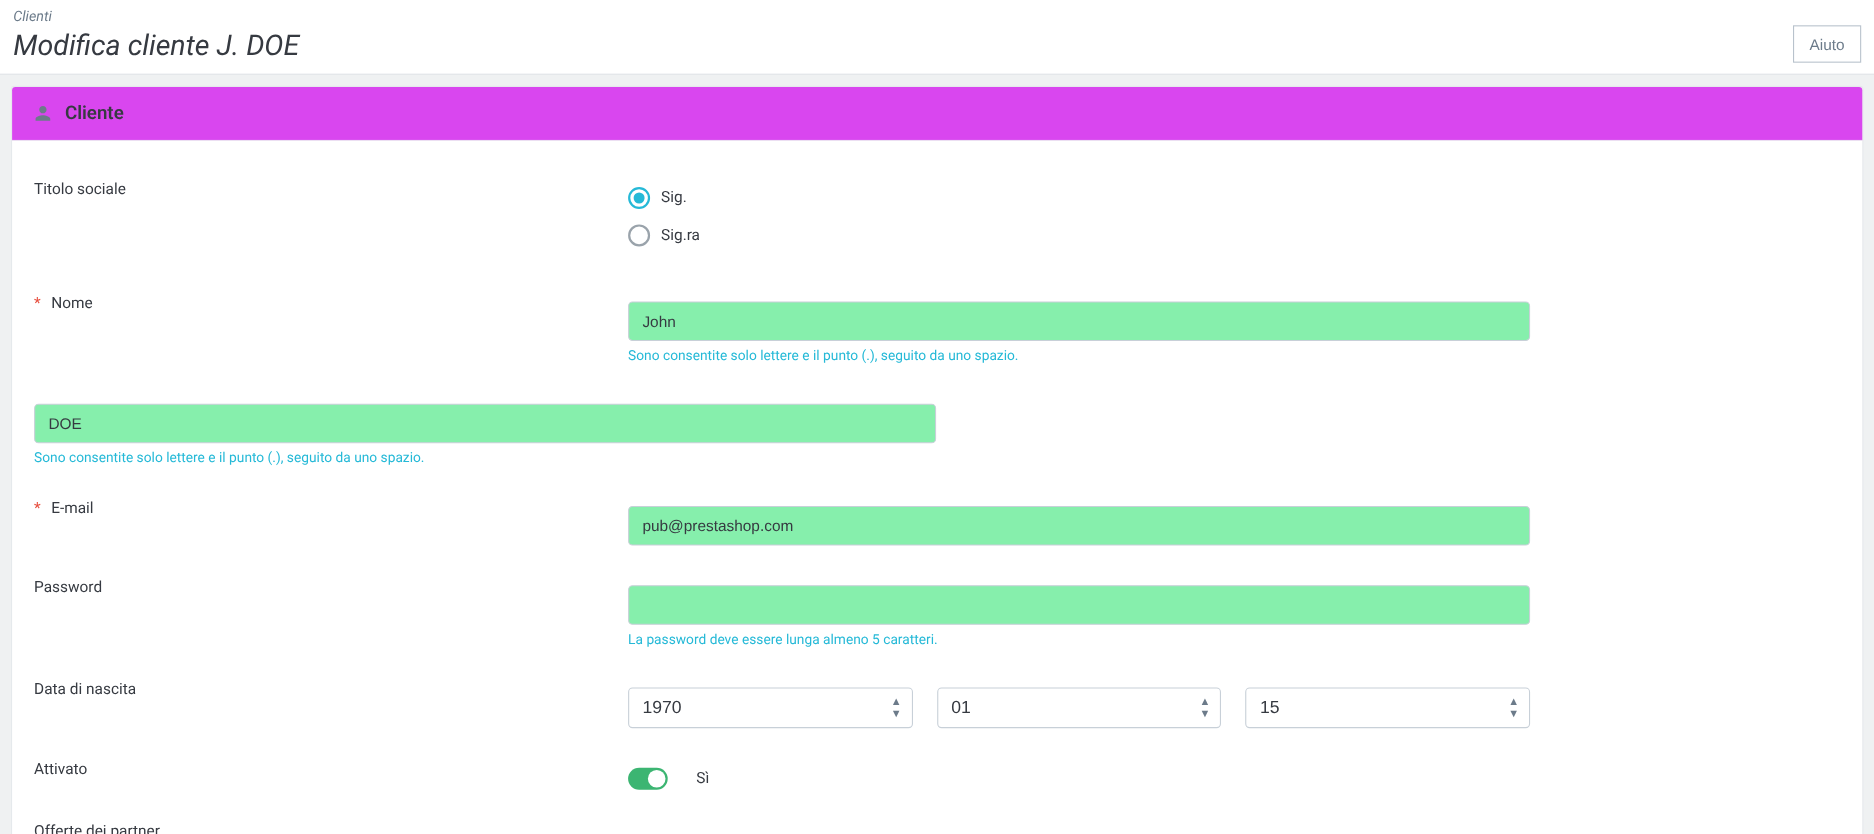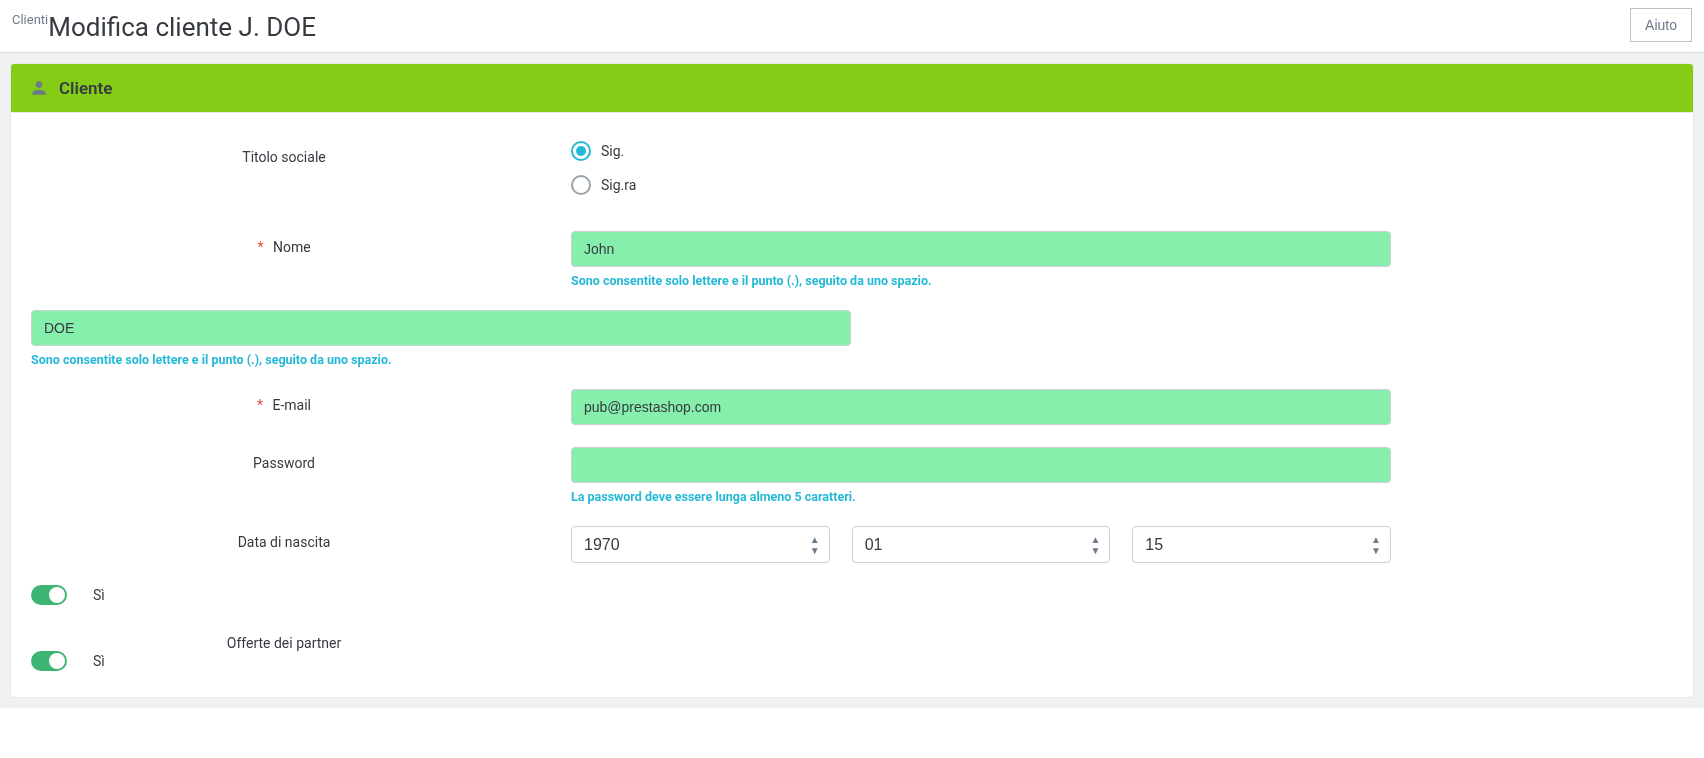--- a/index.html
+++ b/index.html
@@ -10,21 +10,21 @@
     font-size: 14px;
   }
   .page-header {
     padding: 8px 12px 10px 12px;
     background: #ffffff;
     border-bottom: 1px solid #dbdfe3;
     display: flex;
     justify-content: space-between;
     align-items: flex-end;
   }
-  .page-header-left { display: flex; flex-direction: row; }
+  .page-header-left { display: flex; flex-direction: column; font-style: italic; }
   .breadcrumb {
     font-size: 13px;
     color: #6c7b8a;
     margin-bottom: 4px;
   }
   .page-title {
     font-size: 26px;
     font-weight: 400;
     color: #363a41;
   }
@@ -45,21 +45,21 @@
     background: #ffffff;
     border: 1px solid #e5e9ec;
     border-radius: 3px;
   }
   .panel-header {
     display: flex;
     align-items: center;
     gap: 10px;
     padding: 14px 18px;
     border-bottom: 1px solid #e5e9ec;
-    background: #84cc16;
+    background: #d946ef;
     border-top-left-radius: 3px;
     border-top-right-radius: 3px;
   }
   .panel-header .title {
     font-size: 17px;
     font-weight: 600;
     color: #363a41;
   }
   .person-icon {
     width: 20px; height: 20px; color: #6c7b8a; flex-shrink:0;
@@ -67,31 +67,32 @@
   .panel-body {
     padding: 28px 20px 20px 20px;
   }
   .form-row {
     display: flex;
     align-items: flex-start;
     margin-bottom: 22px;
   }
   .form-label {
     width: 540px;
-    text-align: center;
+    text-align: left;
     padding-right: 34px;
     padding-top: 8px;
     color: #363a41;
     font-size: 14px;
     flex-shrink: 0;
   }
   .form-label .req { color: #e74c3c; margin-right: 6px; }
   .form-field {
     flex: 1;
     max-width: 820px;
+    margin-top: 14px;
   }
   .radio-option {
     display: flex;
     align-items: center;
     gap: 10px;
     margin-bottom: 14px;
     cursor: pointer;
   }
   .radio-circle {
     width: 20px; height: 20px;
@@ -116,21 +117,20 @@
     border-radius: 4px;
     padding: 9px 12px;
     font-size: 14px;
     color: #363a41;
     background: #86efac;
   }
   .help-text {
     color: #25b9d7;
     font-size: 12.5px;
     margin-top: 6px;
-    font-weight: bold;
   }
   .select-row {
     display: flex;
     gap: 22px;
   }
   .select-wrap {
     flex: 1;
     position: relative;
   }
   .select-ctrl {
@@ -281,20 +281,21 @@
               <span class="select-caret">
                   <span>▲</span>
                   <span>▼</span>
                 </span>
             </div>
           </div>
         </div>
       </div>
 
       <div class="form-row">
+        <div class="form-label">Attivato</div>
         <div class="form-field">
           <div class="toggle-row">
             <div class="toggle"></div>
             <span class="toggle-label">Sì</span>
           </div>
         </div>
       </div>
 
       <div class="form-row" style="margin-bottom:6px;flex-direction:column;">
         <div class="form-label">Offerte dei partner</div>

